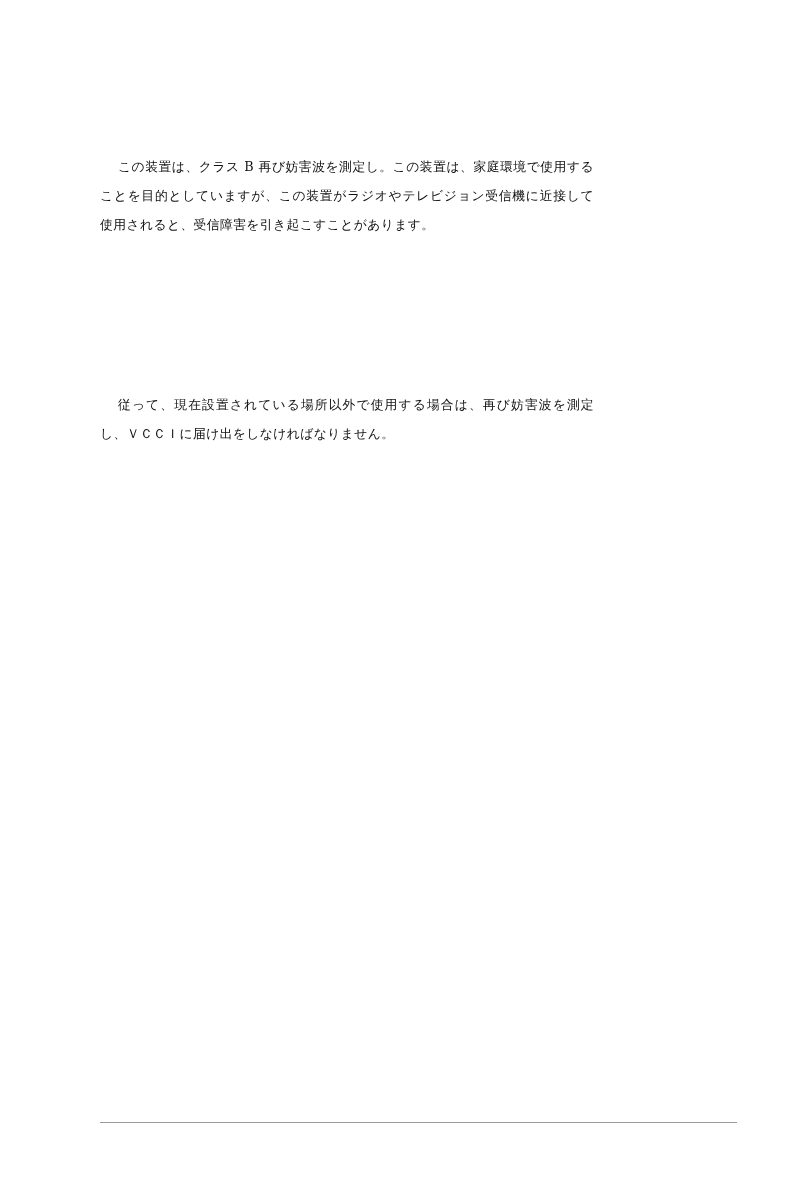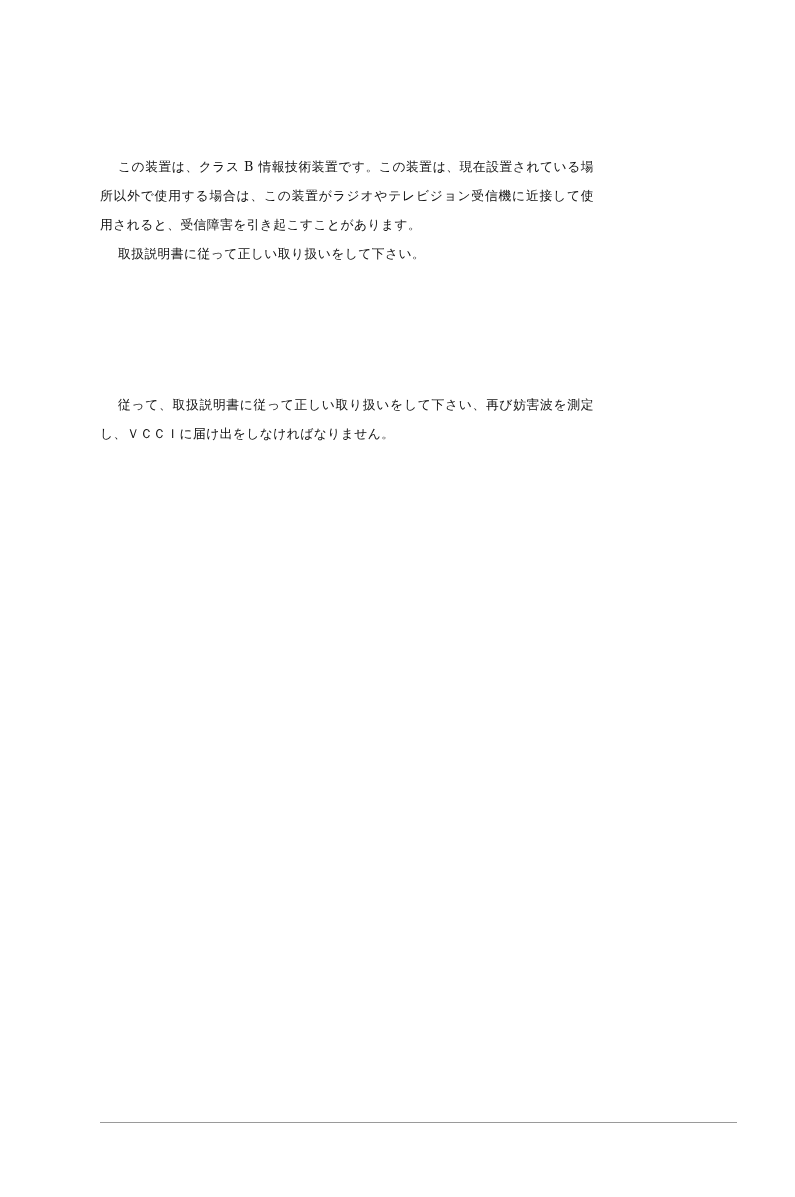--- a/index.html
+++ b/index.html
@@ -56,23 +56,22 @@
     height: 1px;
     background: #9a9a9a;
   }
 </style>
 </head>
 <body>
 
 <div class="page">
 
   <div class="block" id="block-1">
-    <p class="indent">この装置は、クラス B 情報技術装置です。この装置は、現在設置されている場所以外で使用する場合は、この装置がラジオやテレビジョン受信機に近接して使用されると、受信障害を引き起こすことがあります。</p>
-    <p class="indent">取扱説明書に従って正しい取り扱いをして下さい。</p>
+    <p class="indent">この装置は、クラス B 再び妨害波を測定し。この装置は、家庭環境で使用することを目的としていますが、この装置がラジオやテレビジョン受信機に近接して使用されると、受信障害を引き起こすことがあります。</p>
   </div>
 
   <div class="block" id="block-2">
-    <p class="indent">従って、取扱説明書に従って正しい取り扱いをして下さい、再び妨害波を測定し、ＶＣＣＩに届け出をしなければなりません。</p>
+    <p class="indent">従って、現在設置されている場所以外で使用する場合は、再び妨害波を測定し、ＶＣＣＩに届け出をしなければなりません。</p>
   </div>
 
   <div class="footer-rule"></div>
 
 </div>
 
 </body></html>

